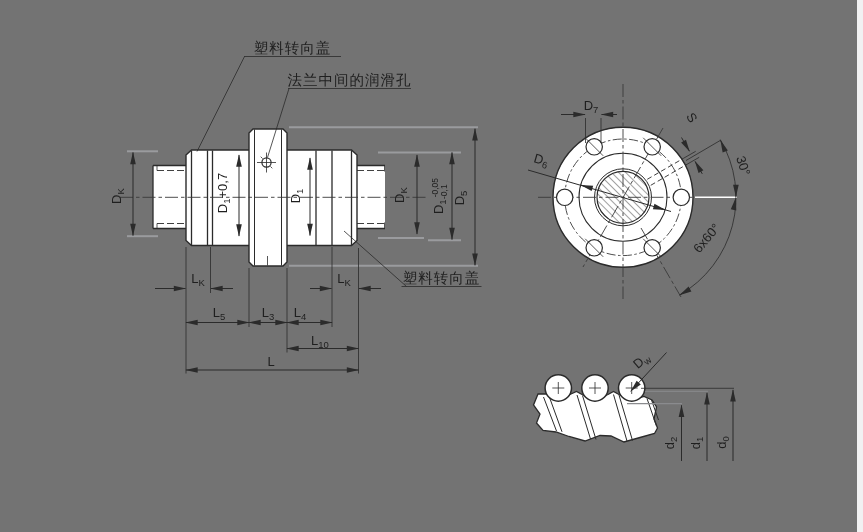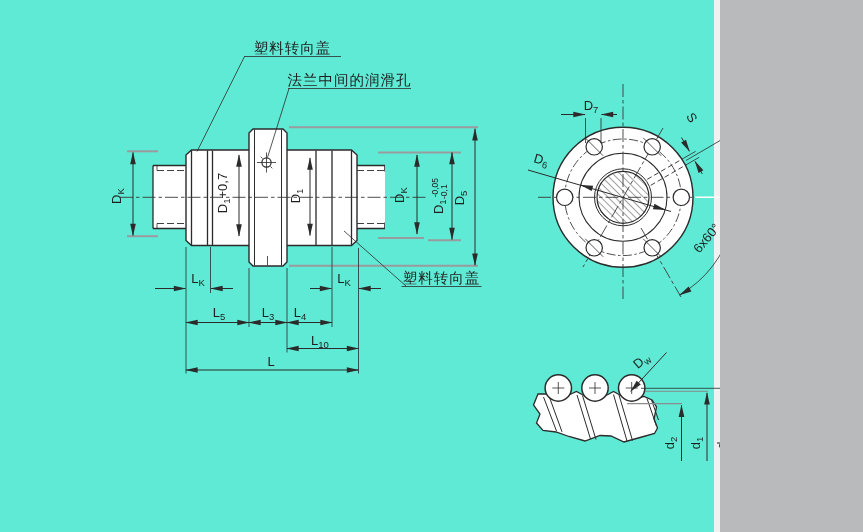--- a/index.html
+++ b/index.html
@@ -1,16 +1,16 @@
 <!DOCTYPE html>
 <html><head>
 <meta charset="utf-8">
 <style>
   html,body{margin:0;padding:0;background:#b9babc;}
-  #stage{position:relative;width:720px;height:532px;background:#5eead4;overflow:hidden;
+  #stage{position:relative;width:863px;height:532px;background:#737373;overflow:hidden;
          font-family:"Liberation Sans", sans-serif;}
   #edge-strip{position:absolute;right:0;top:0;width:6px;height:532px;background:#f1f1f2;}
   svg{position:absolute;left:0;top:0;}
   svg text{fill:#1f1f1f;}
   .dim{font-size:13px;}
   .sub{font-size:9.5px;}
   .tol{font-size:8.5px;}
   .cjk{font-size:14.5px;letter-spacing:1px;}
   .ln{stroke:#2b2b2b;stroke-width:1.3;fill:none;}
   .thin{stroke:#2b2b2b;stroke-width:0.8;fill:none;}

